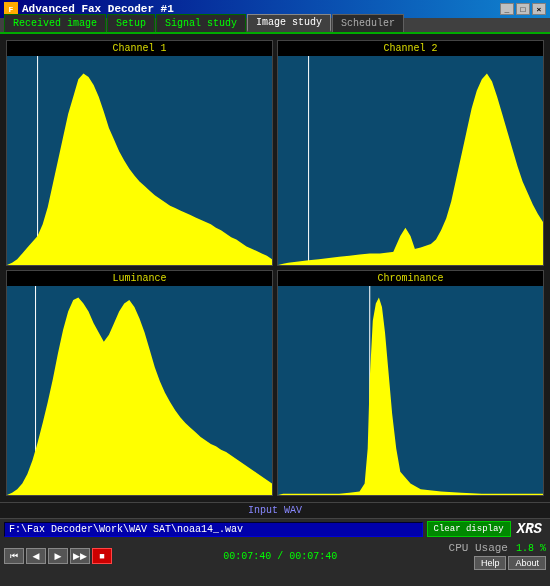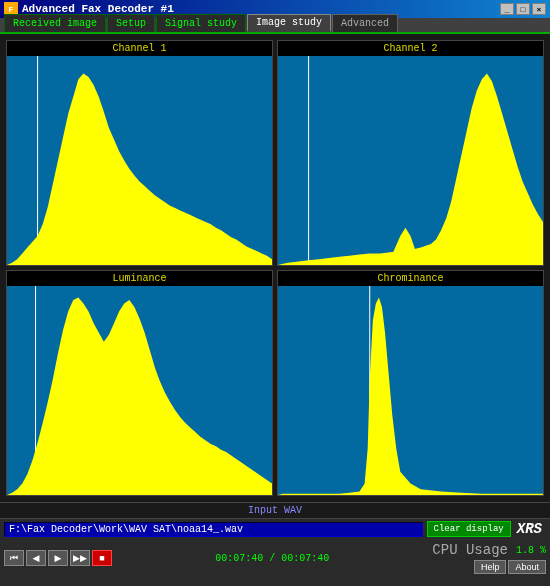--- a/index.html
+++ b/index.html
@@ -85,21 +85,21 @@
     
     #chart-grid {
       display: grid;
       grid-template-columns: 1fr 1fr;
       grid-template-rows: 1fr 1fr;
       gap: 4px;
       height: 100%;
     }
 
     .chart-panel {
-      background: #0369a1;
+      background: #0c4a6e;
       border: 1px solid #444444;
       position: relative;
       display: flex;
       flex-direction: column;
     }
     .chart-title {
       text-align: center;
       color: #dddd00;
       font-size: 10px;
       padding: 2px 0;
@@ -270,21 +270,21 @@
   <div class="tab green">
     <span>Setup</span>
   </div>
   <div class="tab green">
     <span>Signal study</span>
   </div>
   <div class="tab active">
     <span>Image study</span>
   </div>
   <div class="tab">
-    <span>Advanced</span>
+    <span>Scheduler</span>
   </div>
 </div>
 
 <div id="main">
   <div id="chart-grid">
 
     <div class="chart-panel">
       <div class="chart-title">Channel 1</div>
       <div class="chart-canvas">
         <svg class="chart-svg" viewBox="0 0 260 180" preserveAspectRatio="none" xmlns="http://www.w3.org/2000/svg">
@@ -366,21 +366,21 @@
       <button class="transport-btn">◀</button>
       <button class="transport-btn">▶</button>
       <button class="transport-btn">▶▶</button>
       <button class="transport-btn red-btn">■</button>
     </div>
 
     <div id="time-display">00:07:40 / 00:07:40</div>
 
     <div id="bottom-right-section">
       <div id="cpu-row">
-        <span style="color:#aaaaaa;font-size:14px;">CPU Usage</span>
+        <span style="color:#aaaaaa;font-size:11px;">CPU Usage</span>
         <span style="color:#00ff00;font-size:10px;margin-left:4px;">1.8 %</span>
       </div>
       <div class="action-btn-row">
         <button class="btn-help">Help</button>
         <button class="btn-about">About</button>
       </div>
     </div>
   </div>
 
 </div>

